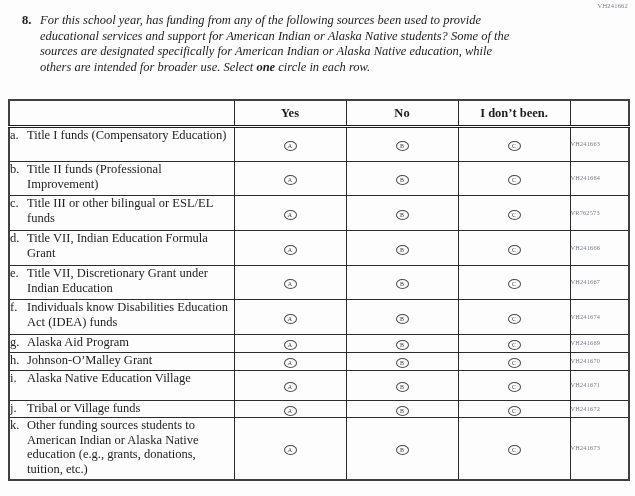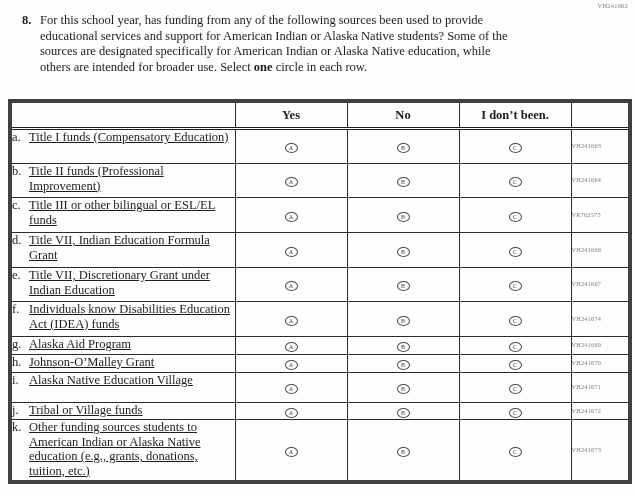--- a/index.html
+++ b/index.html
@@ -31,21 +31,21 @@
     width: 560px;
     display: flex;
     font-size: 12.5px;
     line-height: 15.5px;
   }
   .q-number {
     font-weight: bold;
     width: 18px;
     flex: 0 0 18px;
   }
-  .q-text { width: 472px; }
+  .q-text { width: 472px; font-style: italic; }
   .q-bold { font-weight: bold; }
 
   
   .funding-table {
     position: absolute;
     left: 8px;
     top: 99px;
     border-collapse: collapse;
     table-layout: fixed;
     width: 620px;
@@ -54,35 +54,35 @@
   }
   .funding-table col.c-stub { width: 225px; }
   .funding-table col.c-opt  { width: 112px; }
   .funding-table col.c-code { width: 59px; }
 
   .funding-table th, .funding-table td {
     border: 1px solid #2b2b2e;
     padding: 0;
     margin: 0;
   }
-  .funding-table { border: 4px solid #404040; }
+  .funding-table { border: 2px solid #404040; }
   .funding-table thead th {
     border-bottom: 3px double #1c1c1e;
     height: 24px;
     font-weight: bold;
     text-align: center;
     vertical-align: middle;
   }
   .stub-cell {
     vertical-align: top;
     padding: 2px 3px 1px 5px;
   }
   .stub-wrap { display: flex; }
   .row-letter { flex: 0 0 17px; }
-  .row-label  { flex: 1 1 auto; text-decoration: underline; }
+  .row-label  { flex: 1 1 auto; }
   .opt-cell {
     text-align: center;
     vertical-align: middle;
   }
   .code-cell {
     vertical-align: middle;
     font-size: 6.3px;
     letter-spacing: 0.2px;
     color: #767c89;
     padding-left: 2px;

